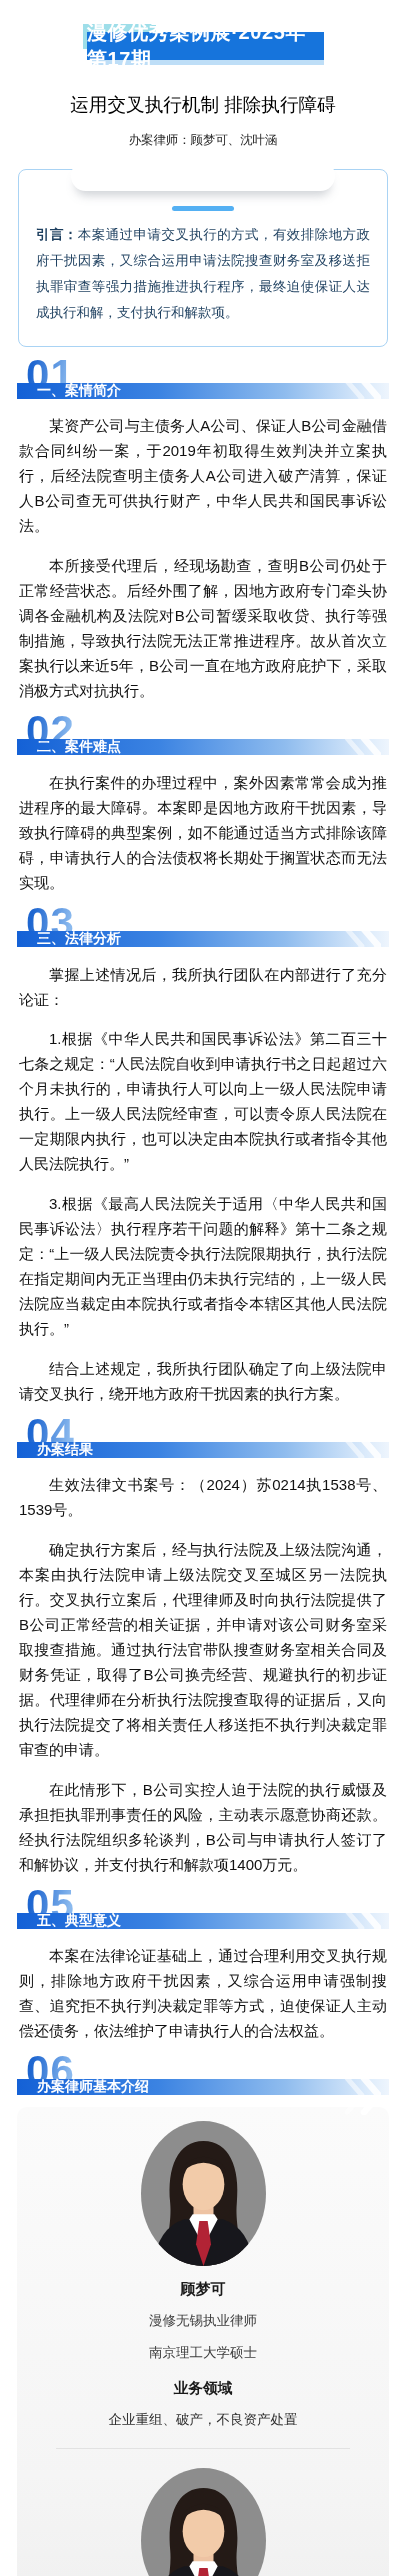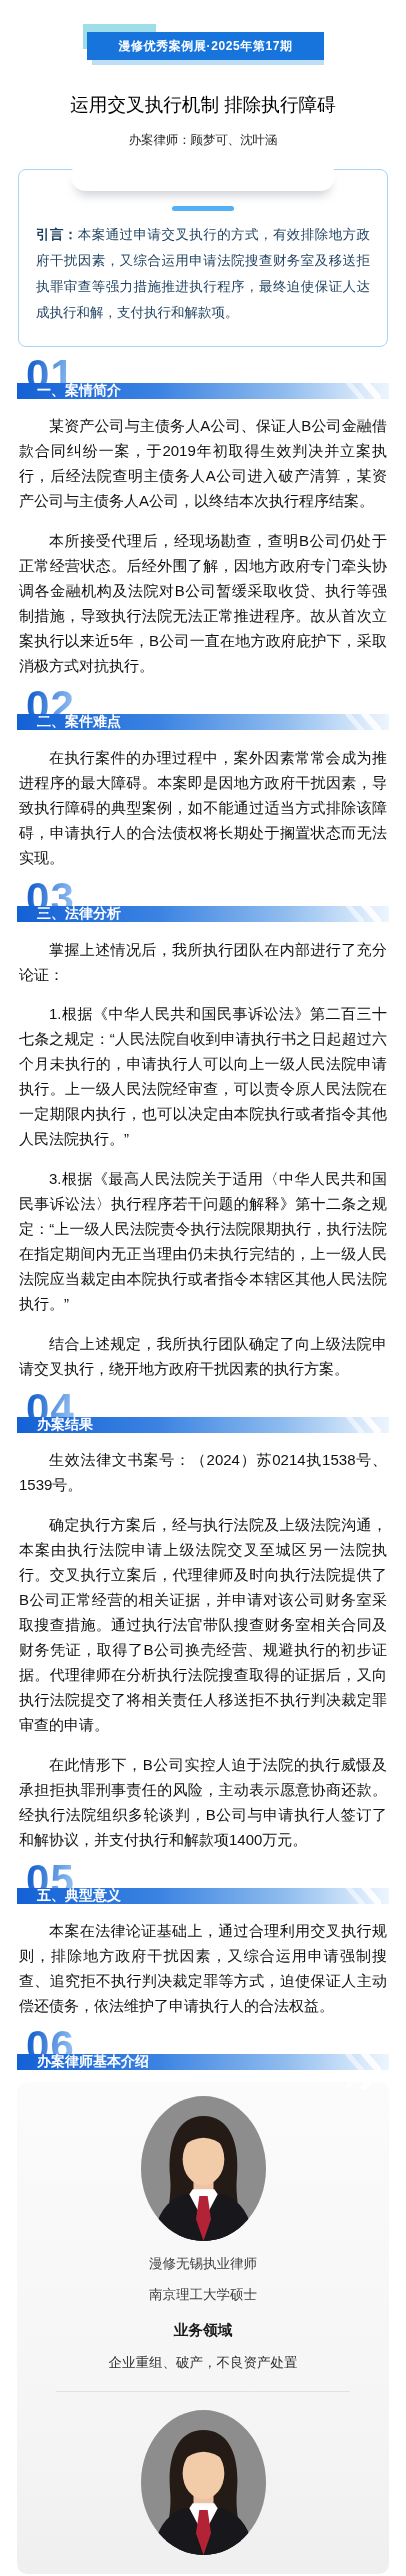--- a/index.html
+++ b/index.html
@@ -10,21 +10,21 @@
     font-family:"Liberation Sans","DejaVu Sans",sans-serif;
     color:#111;
   }
   
   .hero{position:relative;height:67px;}
   .hero .accent-cyan{position:absolute;left:83px;top:24px;width:73px;height:25px;background:#9edee9;}
   .hero .accent-light{position:absolute;left:92px;top:37px;width:232px;height:28px;background:#bedef7;}
   .hero .badge{
     position:absolute;left:87px;top:32px;width:237px;height:28px;
     background:#1674dc;display:flex;align-items:center;justify-content:center;
-    color:#fff;font-size:12px;font-weight:bold;letter-spacing:0.6px;
+    color:#fff;font-size:20px;font-weight:bold;letter-spacing:0.6px;
   }
   .page-title{margin:25px 0 0;text-align:center;font-size:18.6px;font-weight:normal;color:#000;}
   .byline{margin:13.5px 0 0;text-align:center;font-size:12.4px;color:#262626;}
 
   
   .intro-box{
     position:relative;margin:20px 18px 0;border:0.6px solid #a9d3f4;border-radius:8px;
     padding:36px 17px 20px;background:#fff;
   }
   .intro-tab{
@@ -113,21 +113,21 @@
 </div>
 
 <div class="sec">
   <div class="num">01</div>
   <div class="bar">一、案情简介</div>
   <svg class="chevs" width="36" height="39" viewBox="0 0 64 69">
       <use href="#chev-group"></use>
     </svg>
 </div>
 <div class="body">
-  <p>某资产公司与主债务人A公司、保证人B公司金融借款合同纠纷一案，于2019年初取得生效判决并立案执行，后经法院查明主债务人A公司进入破产清算，某资产公司与主债务人A公司，以终结本次执行程序结案。</p>
+  <p>某资产公司与主债务人A公司、保证人B公司金融借款合同纠纷一案，于2019年初取得生效判决并立案执行，后经法院查明主债务人A公司进入破产清算，保证人B公司查无可供执行财产，中华人民共和国民事诉讼法。</p>
   <p>本所接受代理后，经现场勘查，查明B公司仍处于正常经营状态。后经外围了解，因地方政府专门牵头协调各金融机构及法院对B公司暂缓采取收贷、执行等强制措施，导致执行法院无法正常推进程序。故从首次立案执行以来近5年，B公司一直在地方政府庇护下，采取消极方式对抗执行。</p>
 </div>
 
 <div class="sec">
   <div class="num">02</div>
   <div class="bar">二、案件难点</div>
   <svg class="chevs" width="36" height="39" viewBox="0 0 64 69">
       <use href="#chev-group"></use>
     </svg>
 </div>
@@ -180,20 +180,21 @@
       <use href="#chev-group"></use>
     </svg>
 </div>
 
 <div class="card">
 
   <div>
     <svg class="avatar" viewBox="0 0 150 174">
         <use href="#portrait"></use>
       </svg>
+    <div class="lawyer-name">顾梦可</div>
     <div class="lawyer-line">漫修无锡执业律师</div>
     <div class="lawyer-line">南京理工大学硕士</div>
     <div class="areas-label">业务领域</div>
     <div class="areas">企业重组、破产，不良资产处置</div>
   </div>
 
   <div class="divider"></div>
 
   <div>
     <svg class="avatar" viewBox="0 0 150 174">

